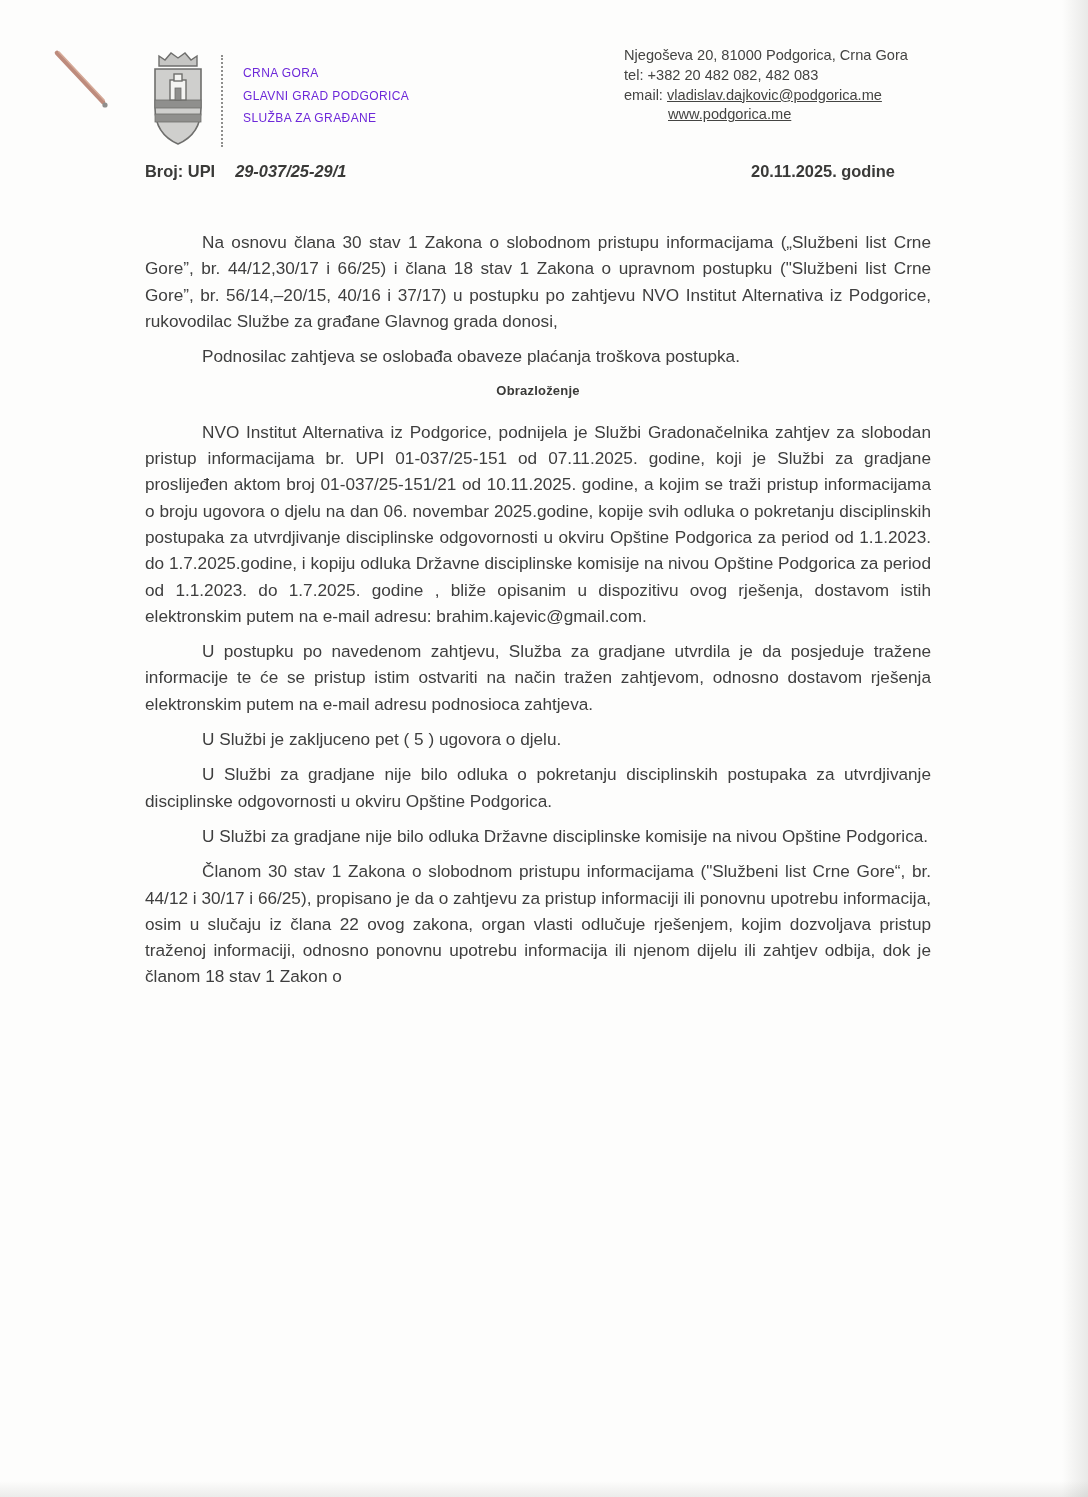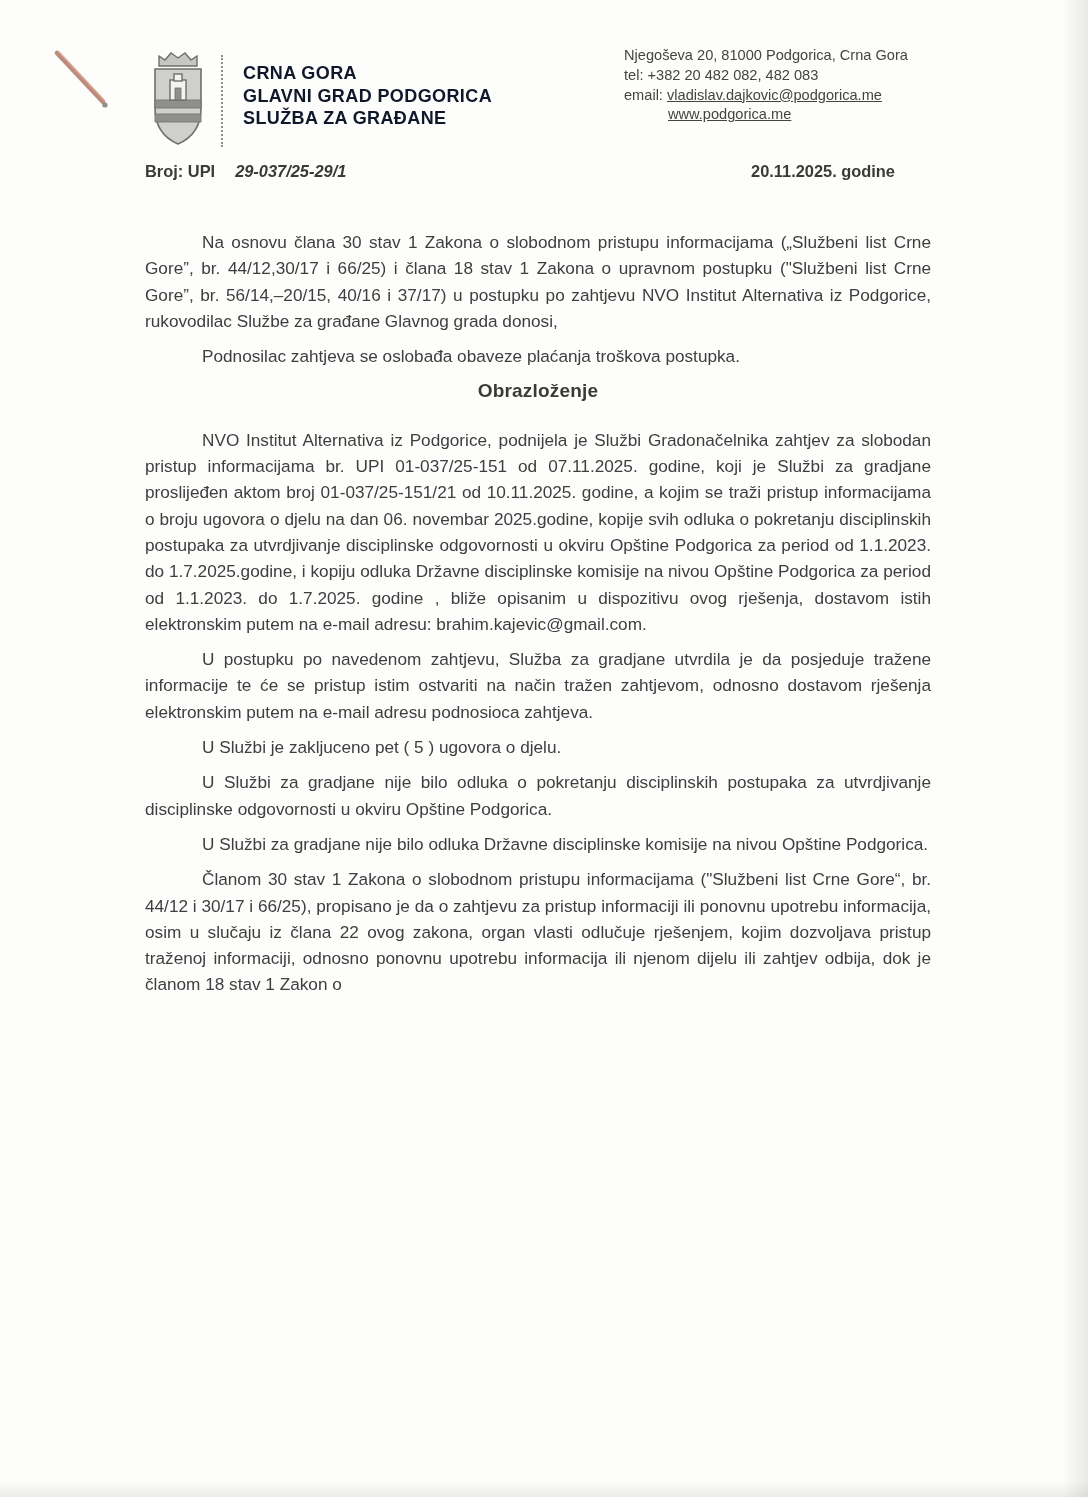--- a/index.html
+++ b/index.html
@@ -23,21 +23,21 @@
   }
   .pen-stroke { position:absolute; left:46px; top:42px; }
   
   .emblem { position:absolute; left:148px; top:50px; }
   .dotted-sep {
     position:absolute; left:221px; top:55px; height:92px; width:0;
     border-left:2px dotted #8e8e8c;
   }
   .org {
     position:absolute; left:243px; top:62px;
-    font-size:18px; line-height:22.5px; letter-spacing:.4px; color:#0f172a;font-weight:bold;
+    font-size:12px; line-height:22.5px; letter-spacing:.4px; color:#6d28d9;
   }
   .contact {
     position:absolute; left:624px; top:46px;
     font-size:14.6px; line-height:19.8px; color:#444442;
   }
   .contact .site { padding-left:44px; }
   .u { text-decoration:underline; }
   
   .refline {
     position:absolute; left:145px; top:162px; width:750px;
@@ -50,22 +50,22 @@
     position:absolute; left:145px; top:229px; width:786px;
     font-size:17.2px; line-height:26.3px; color:#3e3e3e;
   }
   .body p { margin:0 0 9px 0; text-align:justify; text-indent:57px; }
   .body p.last { margin-bottom:12px; }
   h2.h-rjesenje {
     text-align:center; font-size:19px; font-weight:bold;
     margin:6px 0 13px 0; letter-spacing:.6px; color:#3a3a38;
   }
   h3.h-obraz {
-    text-align:center; font-size:19px; font-weight:bold;
-    margin:6px 0 22px 0; letter-spacing:.2px; color:#3a3a38;
+    text-align:center; font-size:13px; font-weight:bold;
+    margin:6px 0 14px 0; letter-spacing:.2px; color:#3a3a38;
   }
 </style>
 </head>
 <body>
 
 <div class="page">
 
   <svg class="pen-stroke" width="74" height="78" aria-hidden="true">
     <line x1="11" y1="11" x2="57" y2="60" stroke="#bd8b7c" stroke-width="4.6" stroke-linecap="round"></line>
     <line x1="13" y1="10" x2="58" y2="58" stroke="#d6aa98" stroke-width="1.6" stroke-linecap="round"></line>

